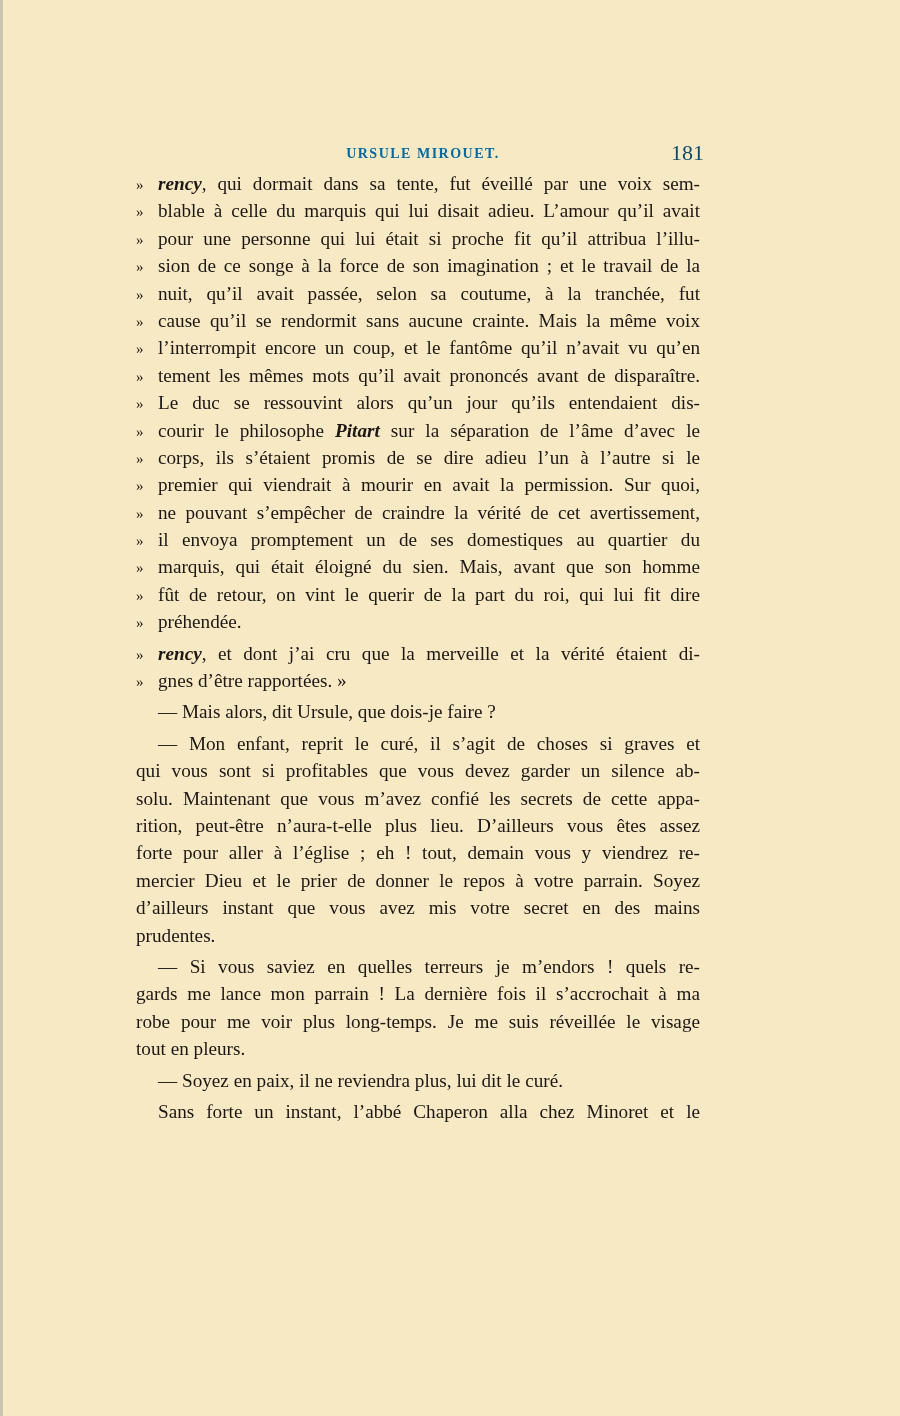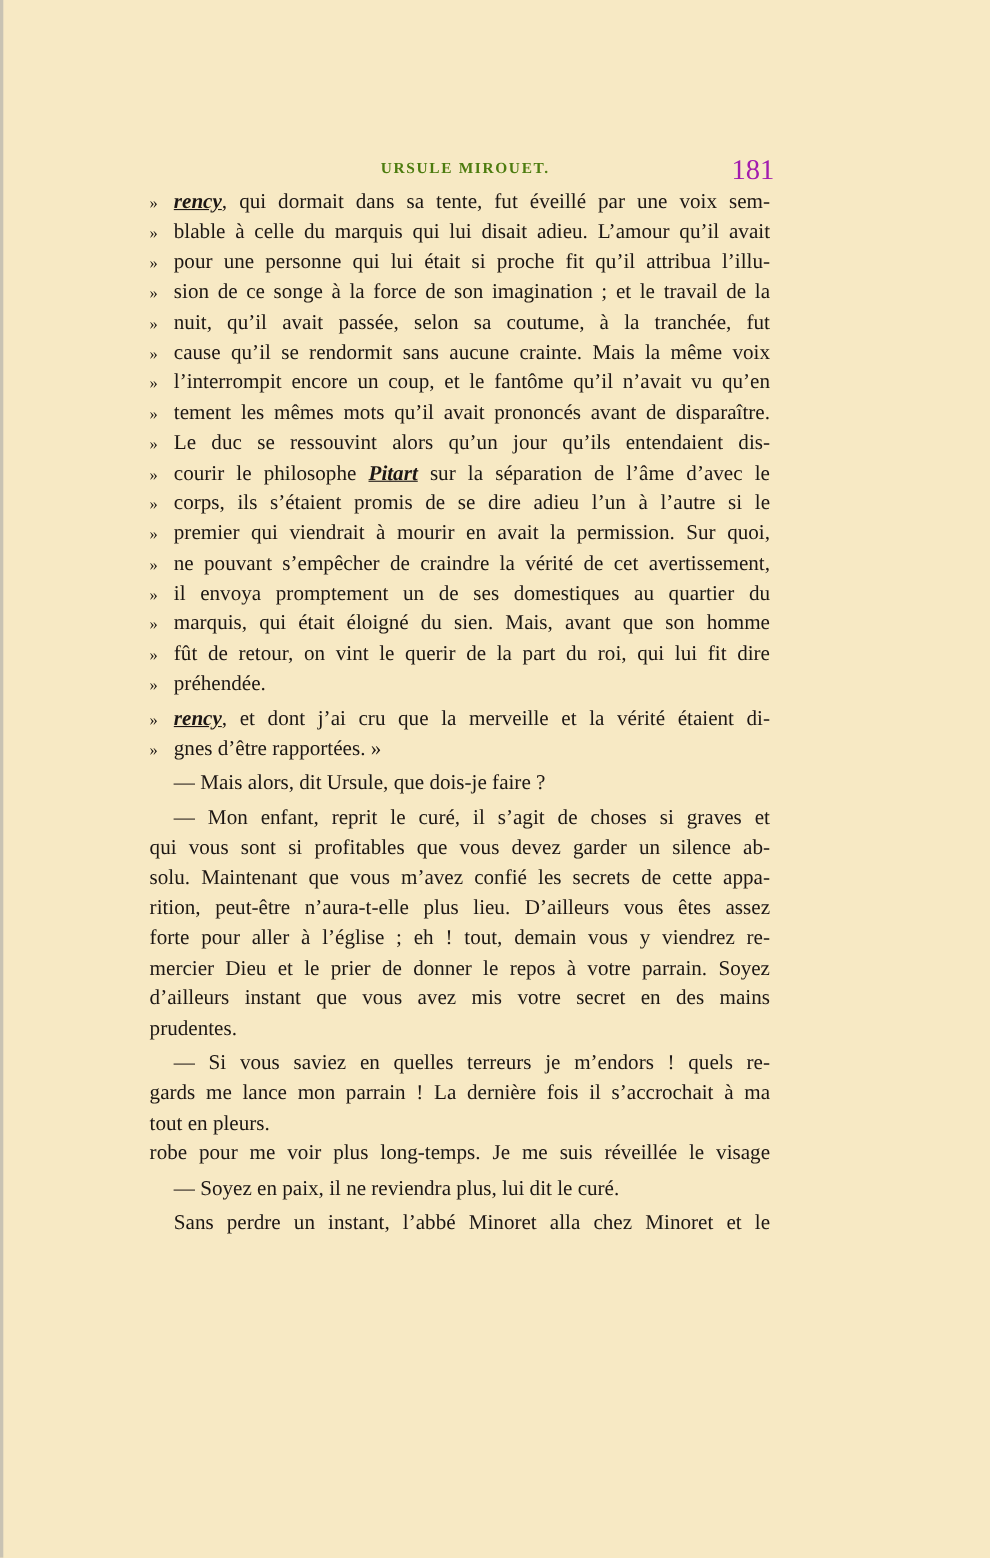--- a/index.html
+++ b/index.html
@@ -30,28 +30,28 @@
     }
     .running-title {
       position: absolute;
       left: 0; right: 0;
       text-align: center;
       font-size: 14px;
       letter-spacing: 1.5px;
       font-weight: bold;
       top: 6px;
       padding-left: 10px;
-      color: #4d7c0f;
+      color: #0369a1;
     }
     .page-number {
       position: absolute;
       right: 0;
       top: 0;
-      font-size: 26px;
-      color: #a21caf;
+      font-size: 22px;
+      color: #0c4a6e;
     }
     .text-block {
       position: absolute;
       top: 170px;
       left: 136px;
       width: 564px;
       font-size: 19.2px;
       line-height: 27.4px;
       color: #1d1714;
     }
@@ -60,21 +60,21 @@
       height: 27.4px;
       white-space: nowrap;
       text-align: justify;
       text-align-last: justify;
     }
     .line.last { text-align-last: left; }
     .q { display: inline-block; width: 22px; font-size: 15px; }
     .line.indent { padding-left: 22px; font-family: Liberation Serif, serif; }
     .line.indent-q { padding-left: 18px; }
     .para-gap { height: 4px; }
-    i.name { font-weight: bold; font-style: italic; text-decoration: underline; }
+    i.name { font-weight: bold; font-style: italic; }
   </style>
 </head>
 <body>
 
 <div class="page-edge"></div>
 
 <div class="running-head">
   <div class="running-title">URSULE MIROUET.</div>
   <div class="page-number">181</div>
 </div>
@@ -114,20 +114,20 @@
       <span class="line">rition, peut-être n’aura-t-elle plus lieu. D’ailleurs vous êtes assez</span>
       <span class="line">forte pour aller à l’église ; eh ! tout, demain vous y viendrez re-</span>
       <span class="line">mercier Dieu et le prier de donner le repos à votre parrain. Soyez</span>
       <span class="line">d’ailleurs instant que vous avez mis votre secret en des mains</span>
       <span class="line last">prudentes.</span>
     </div>
   <div class="para-gap"></div>
   <div id="para5">
       <span class="line indent">— Si vous saviez en quelles terreurs je m’endors ! quels re-</span>
       <span class="line">gards me lance mon parrain ! La dernière fois il s’accrochait à ma</span>
+      <span class="line">robe pour me voir plus long-temps. Je me suis réveillée le visage</span>
       <span class="line last">tout en pleurs.</span>
-      <span class="line">robe pour me voir plus long-temps. Je me suis réveillée le visage</span>
     </div>
   <div class="para-gap"></div>
   <span class="line indent last">— Soyez en paix, il ne reviendra plus, lui dit le curé.</span>
   <div class="para-gap"></div>
-  <span class="line indent">Sans perdre un instant, l’abbé Minoret alla chez Minoret et le</span>
+  <span class="line indent">Sans forte un instant, l’abbé Chaperon alla chez Minoret et le</span>
 </div>
 
 </body></html>

